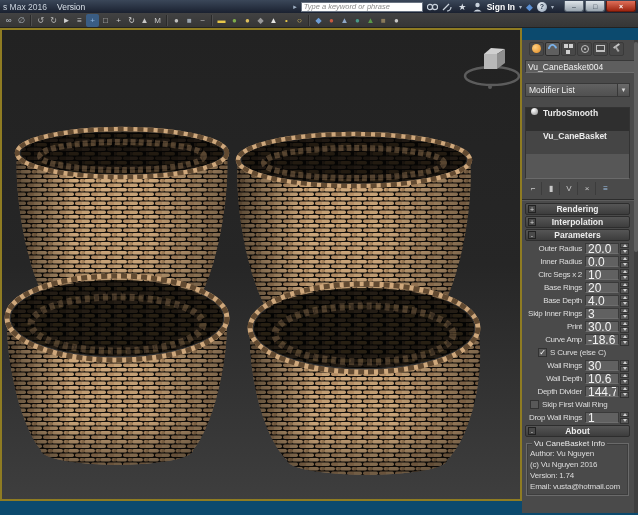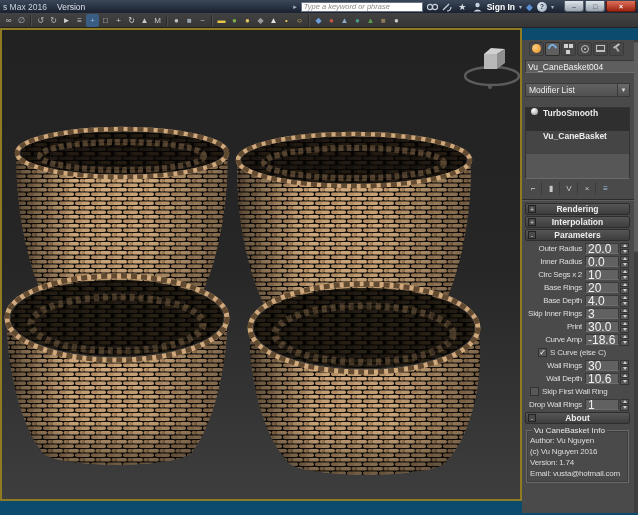--- a/index.html
+++ b/index.html
@@ -415,20 +415,28 @@
             </span>
         </div>
         <div class="prow">
           <span class="plabel">Wall Depth</span>
           <input class="pinput" value="10.6" style="">
           <span class="spin">
               <i class="up"></i>
               <i class="dn"></i>
             </span>
         </div>
+        <div class="prow">
+          <span class="plabel">Depth Divider</span>
+          <input class="pinput" value="144.7" style="">
+          <span class="spin">
+              <i class="up"></i>
+              <i class="dn"></i>
+            </span>
+        </div>
 
         <div class="crow ind2">
           <span class="cbox"></span>
           <span class="clabel">Skip First Wall Ring</span>
         </div>
 
         <div class="prow">
           <span class="plabel">Drop Wall Rings</span>
           <input class="pinput" value="1" style="">
           <span class="spin">

